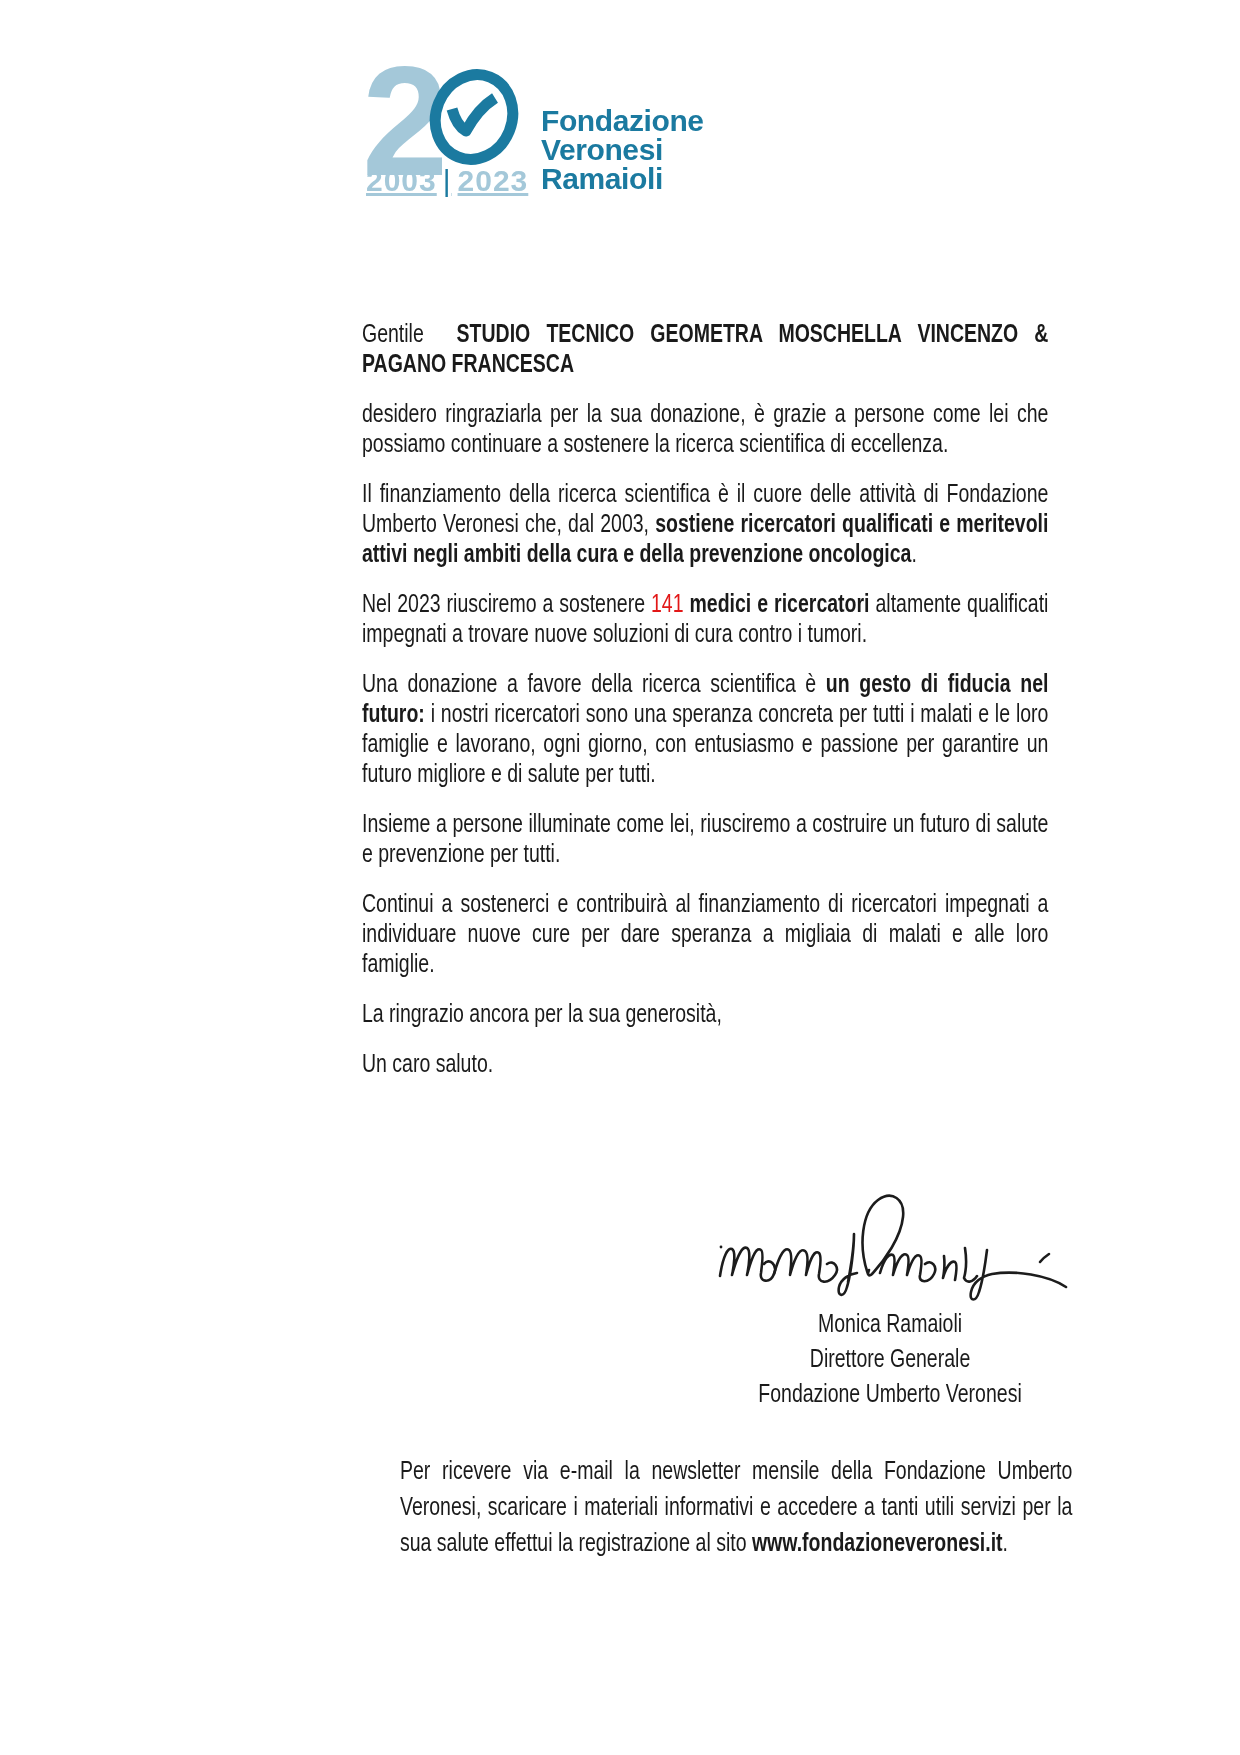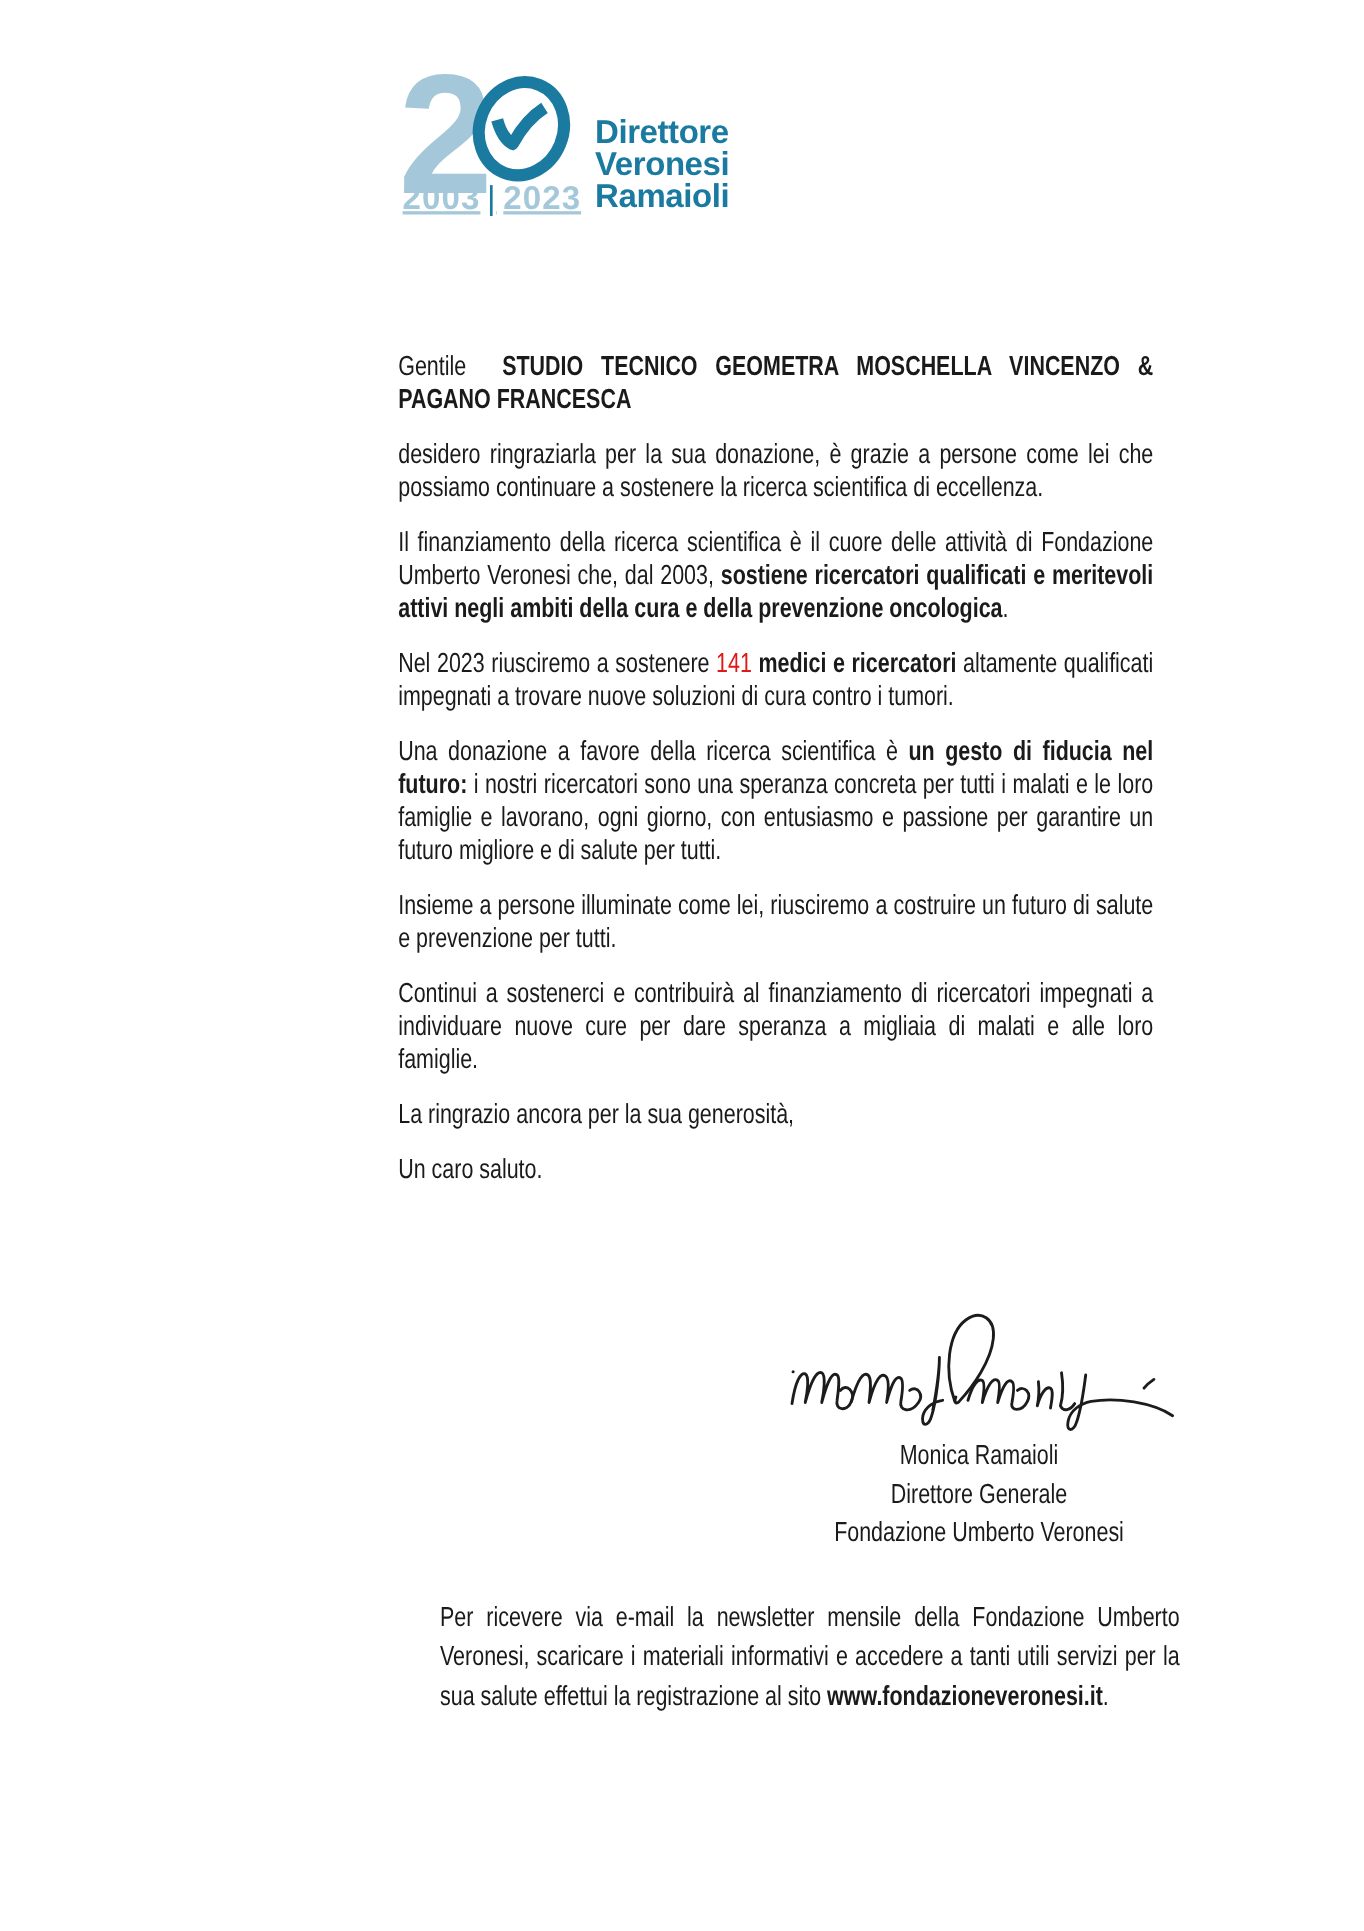--- a/index.html
+++ b/index.html
@@ -59,21 +59,21 @@
   <header>
     <span class="logo-two">2</span>
     <svg class="logo-zero" viewBox="0 0 96 96" aria-hidden="true">
       <ellipse cx="48" cy="48" rx="38" ry="43" transform="rotate(22 48 48)" fill="none" stroke="#1b7aa0" stroke-width="11"></ellipse>
       <path d="M26,40 C29,51 33,58 40,62 C48,47 58,36 69,29" fill="none" stroke="#1b7aa0" stroke-width="11" stroke-linejoin="round"></path>
     </svg>
     <div class="logo-years">
       <span>2003</span><span class="year-sep">|</span><span>2023</span>
     </div>
     <div class="logo-wordmark">
-      <div>Direttore</div>
+      <div>Fondazione</div>
       <div>Veronesi</div>
       <div>Ramaioli</div>
     </div>
   </header>
 
   <main class="letter">
     <p class="salutation">
       <span class="salutation-prefix">Gentile</span><span class="salutation-recipient">STUDIO TECNICO GEOMETRA MOSCHELLA VINCENZO &amp; PAGANO FRANCESCA</span>
     </p>
     <p class="para"><span class="run-normal">desidero ringraziarla per la sua donazione, è grazie a persone come lei che possiamo continuare a sostenere la ricerca scientifica di eccellenza.</span></p>

